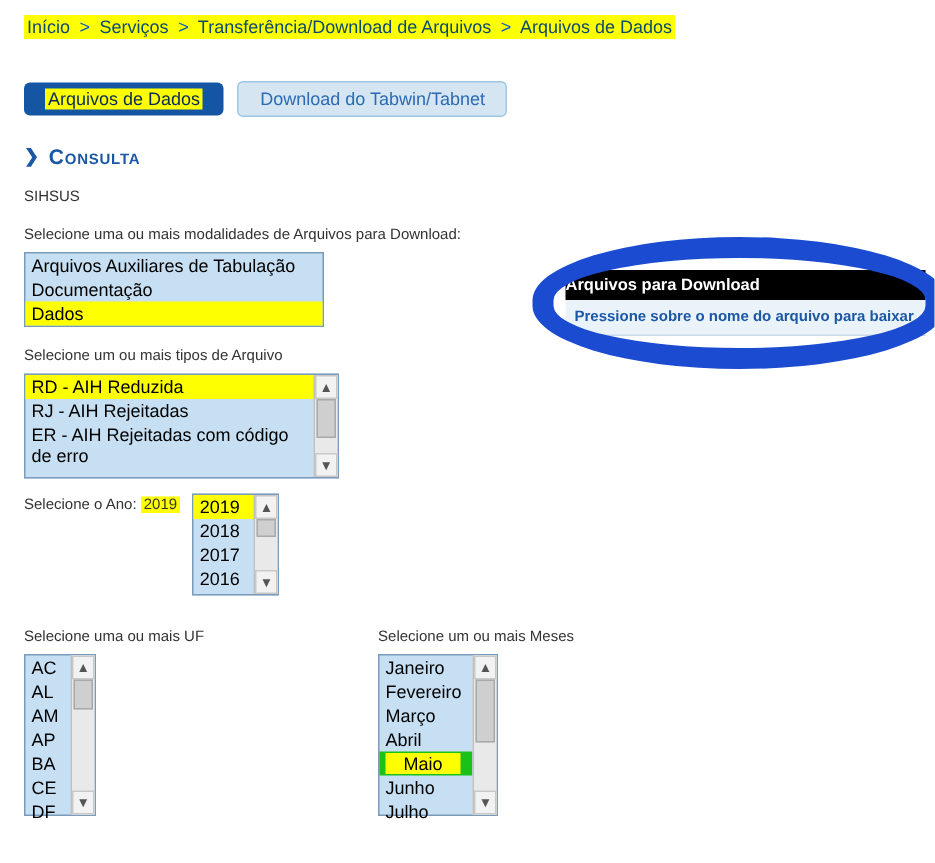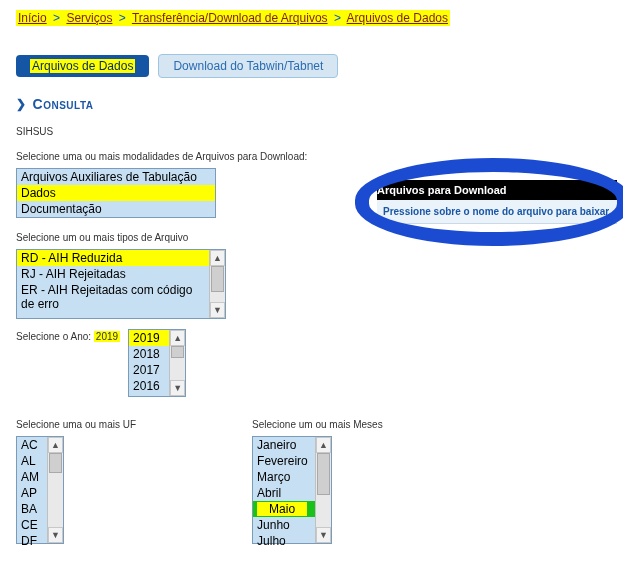--- a/index.html
+++ b/index.html
@@ -12,21 +12,21 @@
     width: 623px;
     position: relative;
   }
   .breadcrumb {
     display: inline-block;
     background: #feff00;
     font-size: 12px;
     color: #0a5bbf;
     padding: 1px 2px;
   }
-  .breadcrumb a { color:#7f1d1d; text-decoration: underline; cursor:pointer; }
+  .breadcrumb a { color:#0c4a6e; cursor:pointer; }
   .breadcrumb .sep { color:#0a5bbf; padding:0 3px; text-decoration:none; }
   .tabs { margin-top: 28px; margin-bottom: 18px; }
   .tab {
     display: inline-block;
     padding: 4px 14px;
     border-radius: 4px;
     font-size: 12px;
     margin-right: 6px;
     cursor: pointer;
   }
@@ -175,22 +175,22 @@
   <span class="arrow">❯</span>
   <span>Consulta</span>
 </div>
 
 <div class="system">SIHSUS</div>
 
 
 <div class="label">Selecione uma ou mais modalidades de Arquivos para Download:</div>
 <div class="listbox lb-modalidade">
   <div class="item">Arquivos Auxiliares de Tabulação</div>
+  <div class="item">Documentação</div>
   <div class="item hl">Dados</div>
-  <div class="item">Documentação</div>
 </div>
 
 
 <div class="label">Selecione um ou mais tipos de Arquivo</div>
 <div class="listbox lb-tipo">
   <div class="item hl">RD - AIH Reduzida</div>
   <div class="item">RJ - AIH Rejeitadas</div>
   <div class="item">ER - AIH Rejeitadas com código de erro</div>
   <div class="scrollbar">
     <div class="btn top">▲</div>

